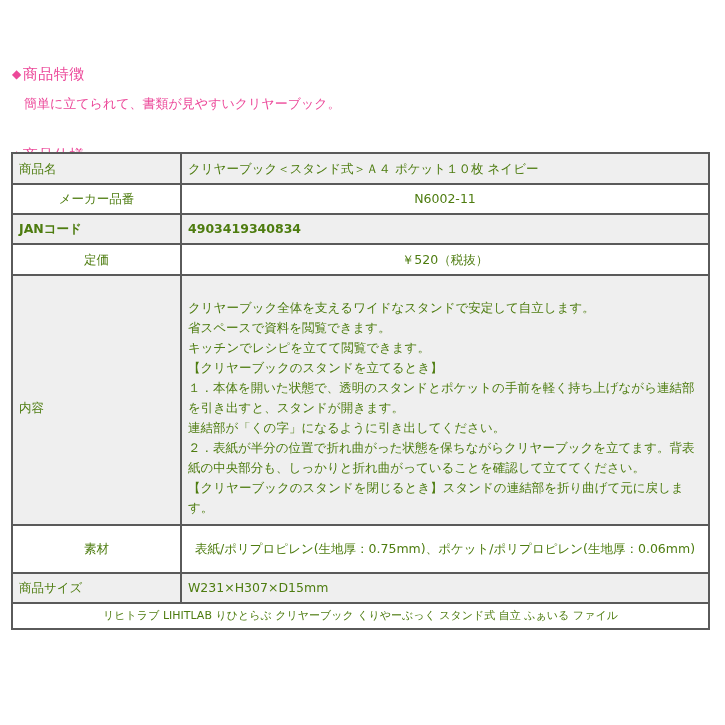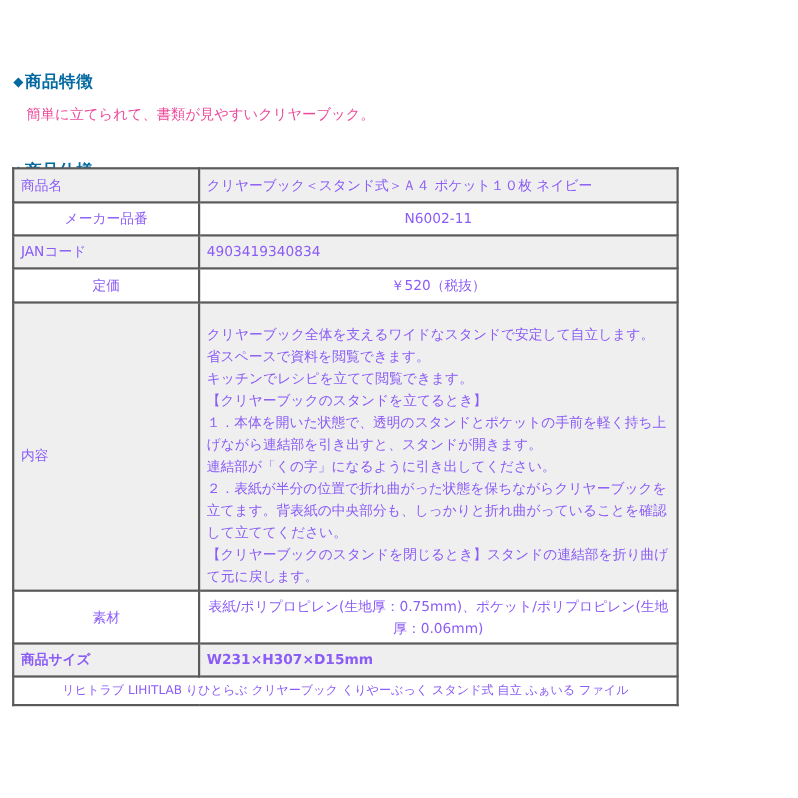--- a/index.html
+++ b/index.html
@@ -12,22 +12,22 @@
     height: 725px;
     position: relative;
     overflow: hidden;
     font-family: "DejaVu Sans", "Liberation Sans", sans-serif;
     color: #222222;
   }
   .heading {
     position: absolute;
     left: 12px;
     font-size: 15px;
-    font-weight: bold;
-    color: #0369a1;
+    font-weight: normal;
+    color: #ec4899;
     letter-spacing: 0.5px;
   }
   .heading .diamond {
     font-size: 12px;
     margin-right: 1px;
     position: relative;
     top: -1px;
   }
   #features-heading { top: 65px; }
   #features-text {
@@ -36,41 +36,41 @@
     top: 95px;
     font-size: 13px;
     color: #ec4899;
   }
   #specs-heading { top: 146px; }
 
   table.specs {
     position: absolute;
     left: 11px;
     top: 152px;
-    width: 606px;
+    width: 699px;
     border-collapse: collapse;
     font-size: 12.5px;
-    color: #8b5cf6;
+    color: #4d7c0f;
   }
   table.specs td {
     border: 2px solid #5a5a5a;
     padding: 0 6px;
     vertical-align: middle;
     line-height: 20px;
   }
   table.specs tr.gray td { background: #efefef; }
   table.specs tr.white td { background: #ffffff; text-align: center; }
   table.specs td.label { width: 155px; }
   table.specs tr.r1 td { height: 29px; }
   table.specs tr.r2 td { height: 28px; }
-  table.specs tr.r3 td { height: 28px; }
+  table.specs tr.r3 td { height: 28px; font-weight: bold; }
   table.specs tr.r4 td { height: 29px; margin-top: 24px; }
   table.specs tr.r5 td { height: 228px; padding-top: 18px; padding-bottom: 2px; }
   table.specs tr.r6 td { height: 46px; margin-left: 44px; }
-  table.specs tr.r7 td { height: 28px; font-weight: bold; }
+  table.specs tr.r7 td { height: 28px; }
   table.specs tr.r8 td { height: 27px; }
   table.specs tr.r9 td { height: 24px; font-size: 11px; }
   .para { display: block; }
 </style>
 </head>
 <body>
 
 <div class="heading" id="features-heading">
   <span class="diamond">◆</span><span>商品特徴</span>
 </div>

